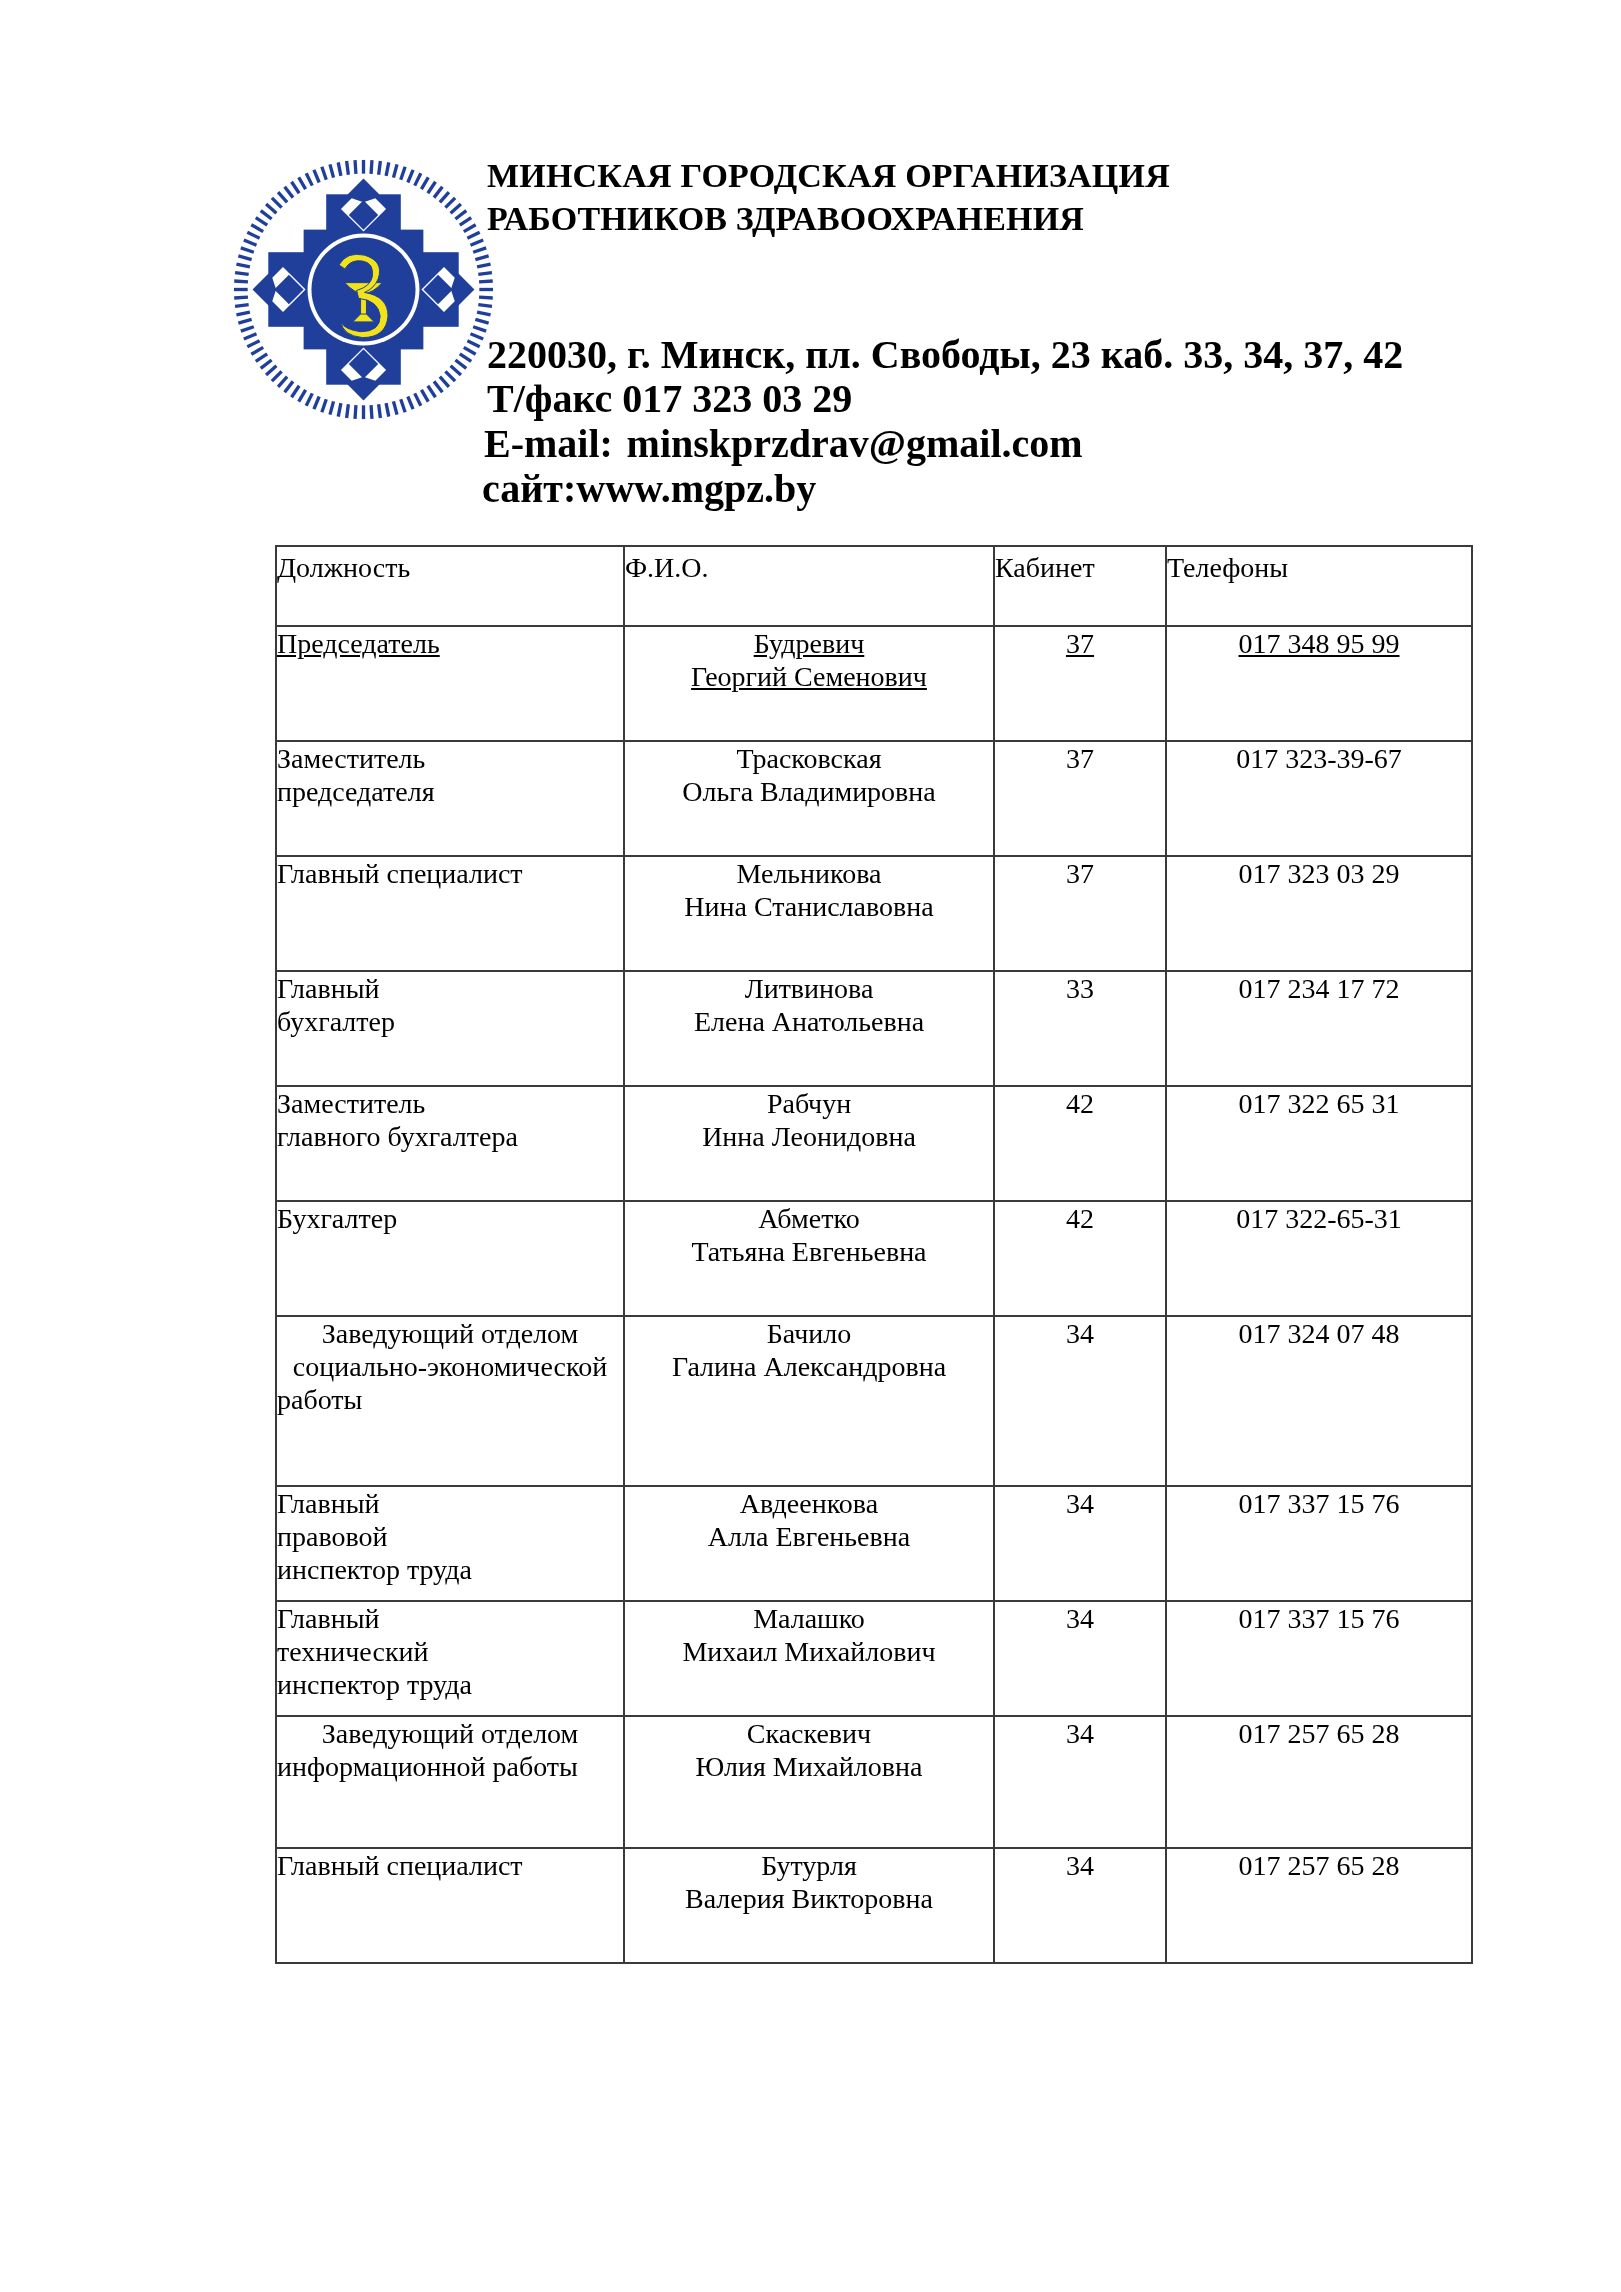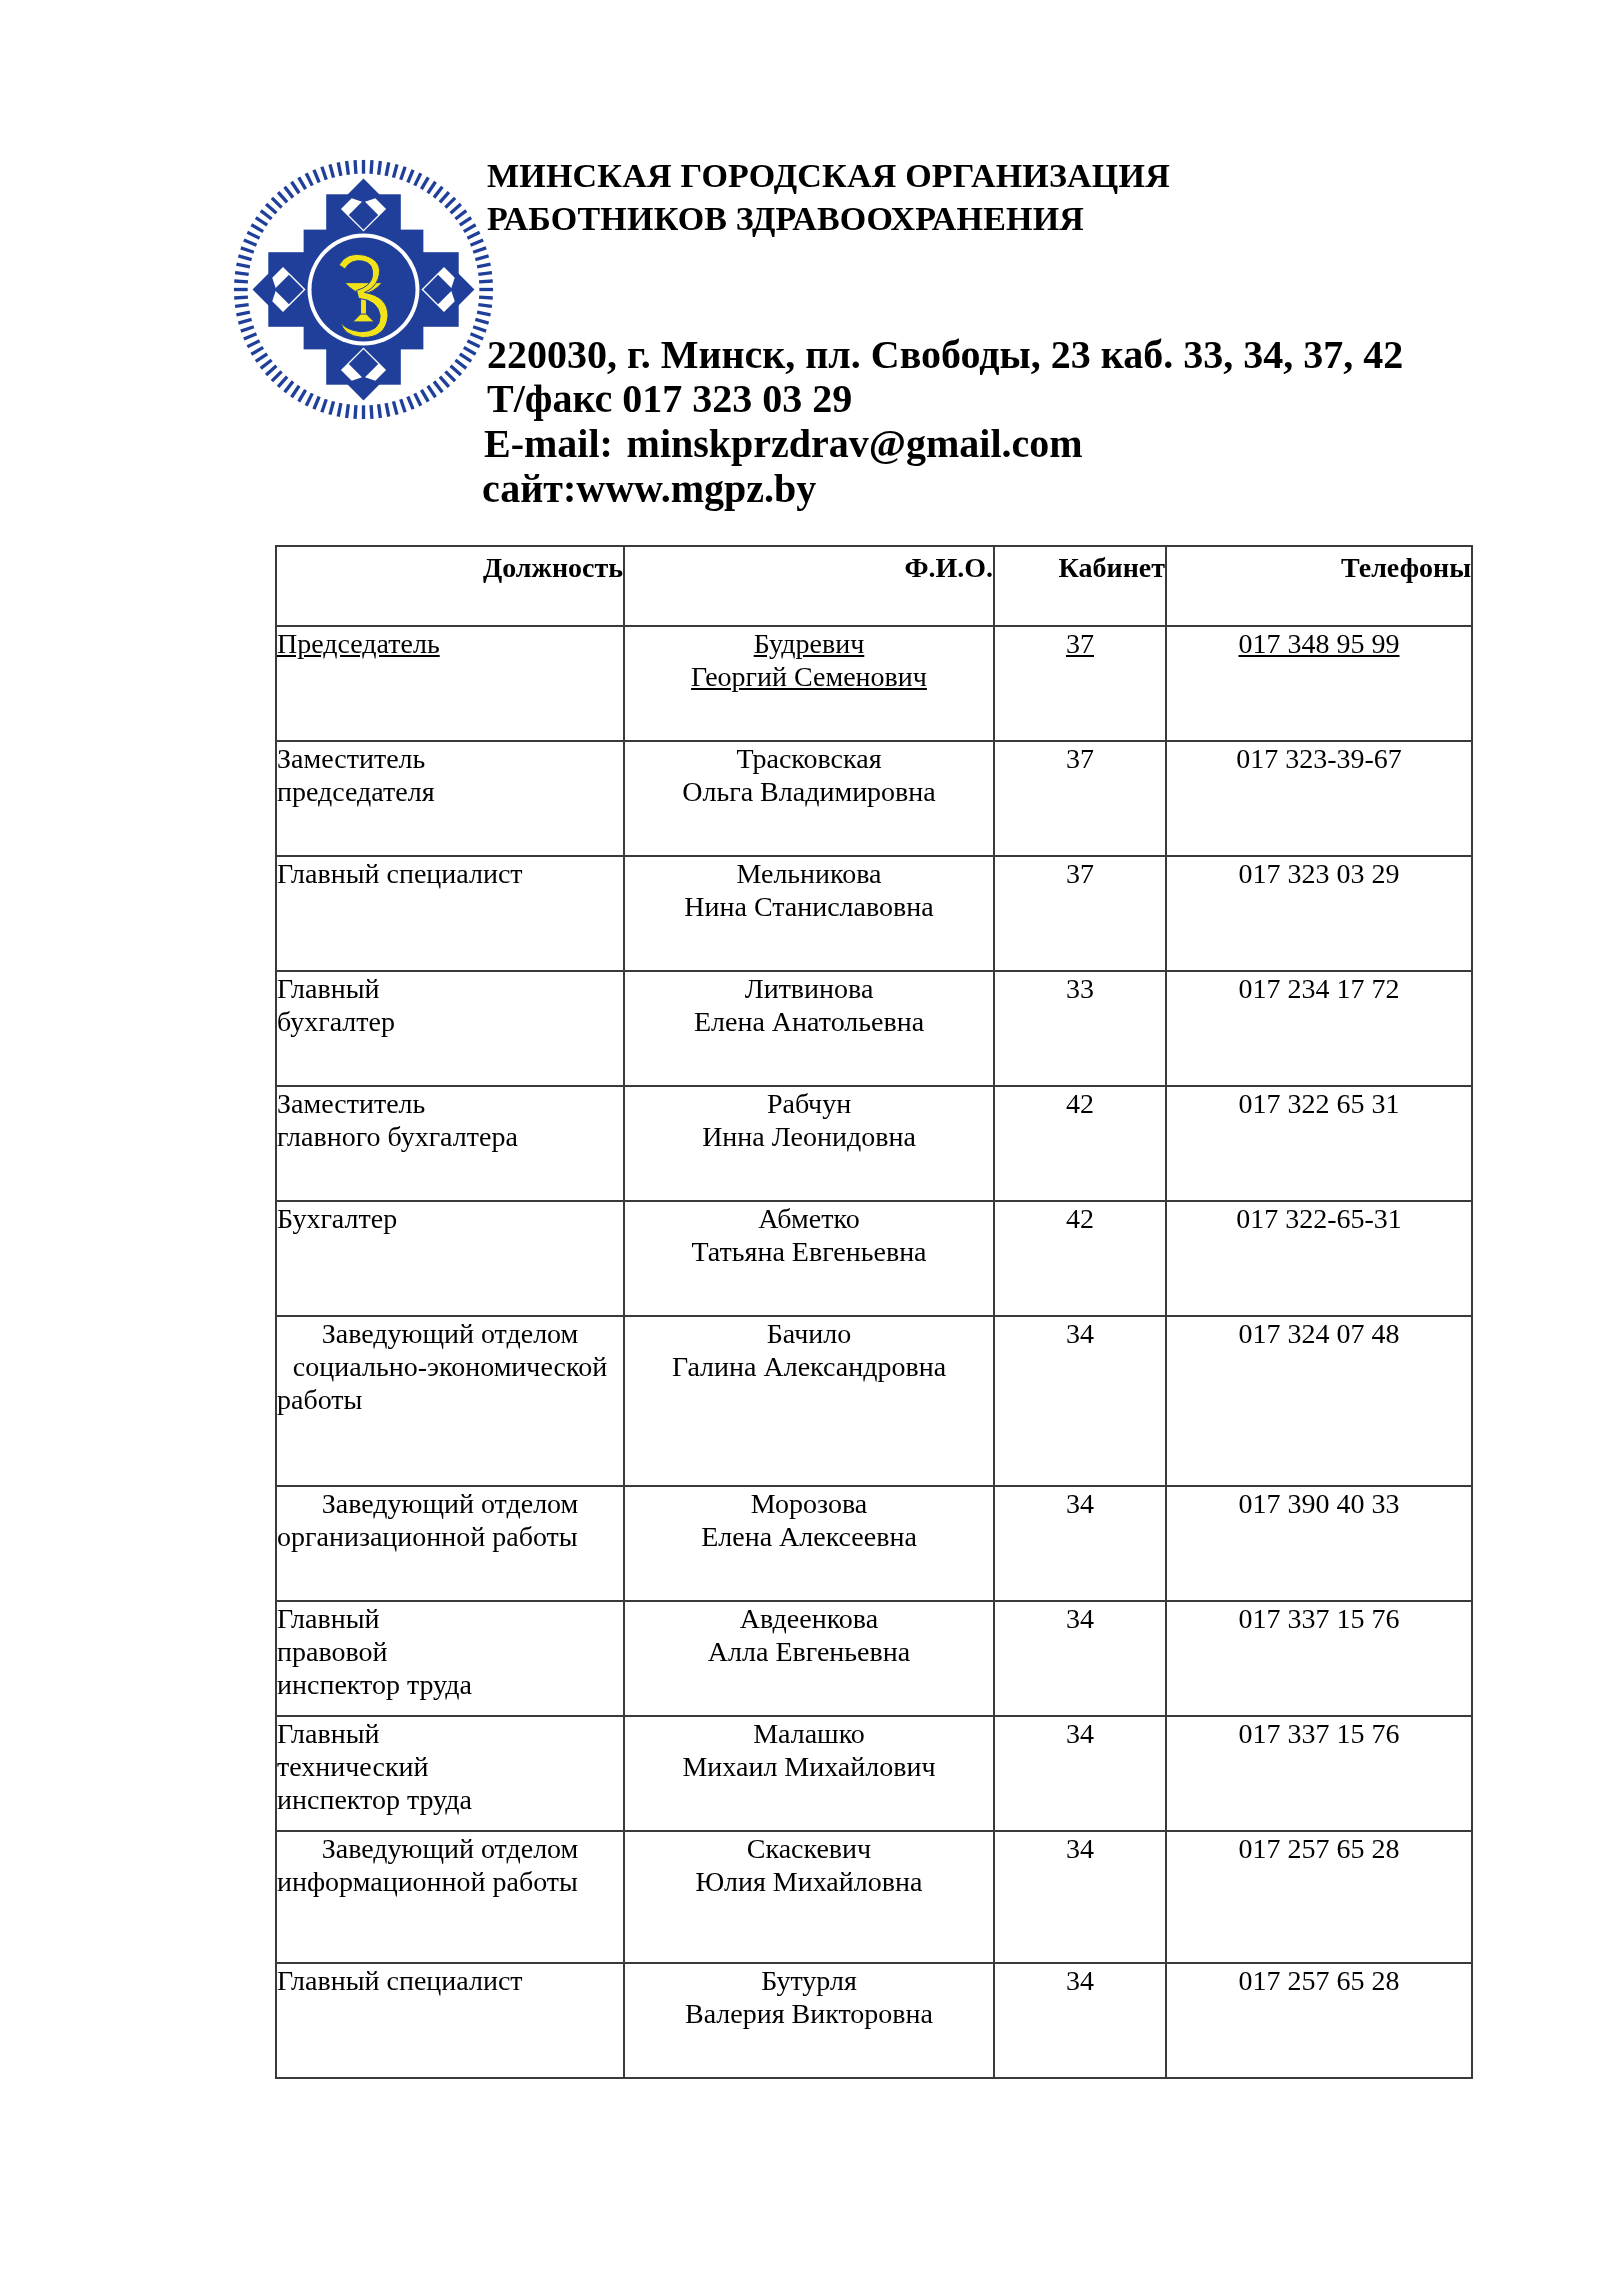--- a/index.html
+++ b/index.html
@@ -13,21 +13,21 @@
   .c-addr { left: 487px; top: 331px; }
   .c-tel  { left: 487px; top: 375px; }
   .c-mail { left: 484px; top: 420px; }
   .c-site { left: 482px; top: 465px; }
   .c-mail .gap { display: inline-block; width: 13.7px; }
 
   table.staff { position: absolute; left: 275px; top: 545px; width: 1195px;
                 border-collapse: collapse; table-layout: fixed; }
   table.staff td, table.staff th { border: 2px solid #3a3a3a; vertical-align: top;
                 font-size: 28px; line-height: 33px; padding: 0; text-align: center; }
-  table.staff th { font-weight: bold; text-align: right; height: 74px; padding-top: 3.9px; }
+  table.staff th { font-weight: normal; text-align: left; height: 74px; padding-top: 3.9px; }
   col.c1 { width: 348px; } col.c2 { width: 370px; } col.c3 { width: 172px; } col.c4 { width: 306px; }
   td.pos { padding: 4.9px 13.7px 0 14.7px; text-align: justify; text-align-last: left; }
   td.name { padding: 7.8px 9.8px 0 14.7px; line-height: 37px; }
   td.room, td.phone { text-align: center; padding-top: 7.8px; }
   .line { display: block; }
 </style>
 </head>
 <body>
 
 <div class="logo">
@@ -263,31 +263,20 @@
         </td>
         <td class="name">
           <span class="line">Бачило</span>
           <span class="line">Галина Александровна</span>
         </td>
         <td class="room">34</td>
         <td class="phone">017 324 07 48</td>
       </tr>
       <tr style="height: 115px;">
         <td class="pos">
-          <span class="line">Заведующий отделом организационной работы</span>
-        </td>
-        <td class="name">
-          <span class="line">Морозова</span>
-          <span class="line">Елена Алексеевна</span>
-        </td>
-        <td class="room">34</td>
-        <td class="phone">017 390 40 33</td>
-      </tr>
-      <tr style="height: 115px;">
-        <td class="pos">
           <span class="line">Главный</span>
           <span class="line">правовой</span>
           <span class="line">инспектор труда</span>
         </td>
         <td class="name">
           <span class="line">Авдеенкова</span>
           <span class="line">Алла Евгеньевна</span>
         </td>
         <td class="room">34</td>
         <td class="phone">017 337 15 76</td>

